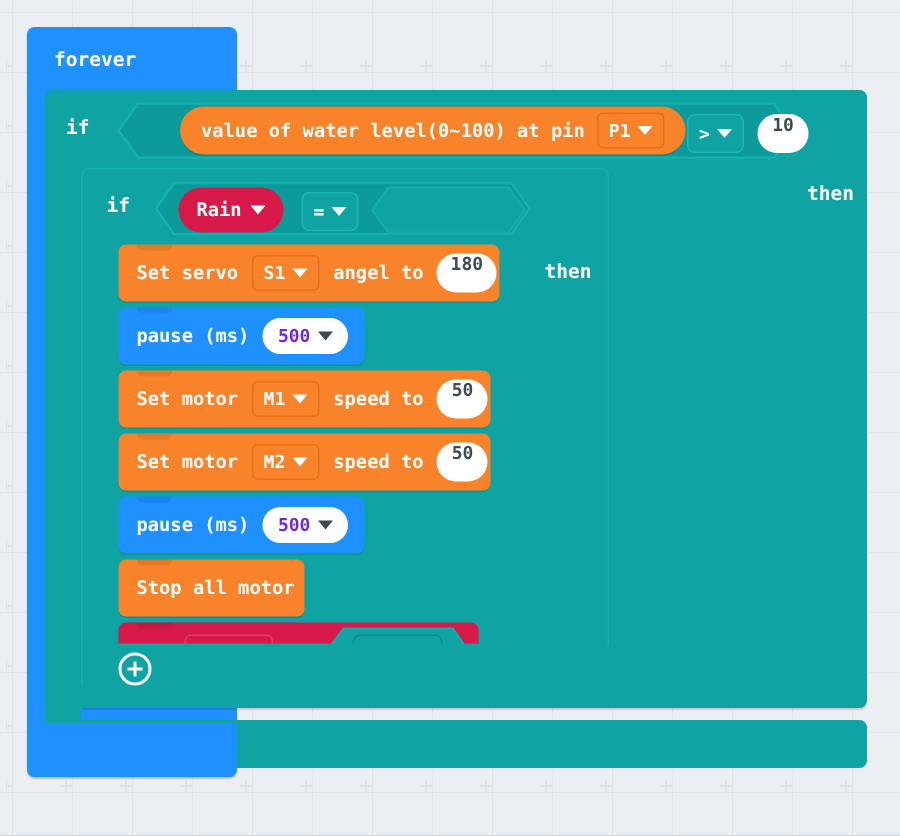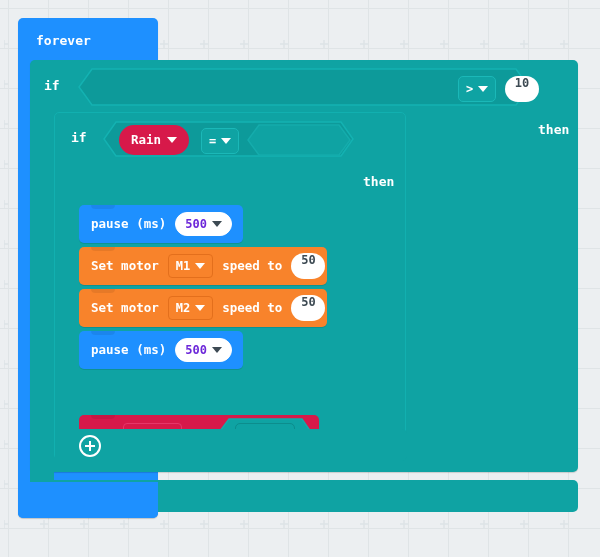--- a/index.html
+++ b/index.html
@@ -300,20 +300,28 @@
 
   <div id="if-outer">
 
     <div id="if-outer-header">
       <span class="blk-label if-word">if</span>
 
       <svg style="position:absolute;left:48px;top:8px;" width="452" height="38" aria-hidden="true">
         <path d="M14 1 L438 1 L451 19 L438 37 L14 37 L1 19 Z" fill="#0d9a9a" stroke="#14b2b2" stroke-width="1.5"></path>
       </svg>
 
+      <div class="reporter-orange" style="left:90px;top:11px;height:32px;border-radius:16px;">
+        <span class="blk-label" style="font-size:12.5px;">value of water level(0~100) at pin</span>
+        <span style="display:inline-block;width:8px;"></span>
+        <span class="field on-orange">
+          <span class="ftxt">P1</span>
+          <span class="caret"></span>
+        </span>
+      </div>
 
       <span class="field on-teal" style="position:absolute;left:428px;top:16px;height:26px;border-radius:5px;">
         <span class="ftxt">&gt;</span>
         <span class="caret"></span>
       </span>
 
       <span class="num-oval" style="position:absolute;left:475px;top:16px;">
         <span>10</span>
       </span>
 
@@ -342,20 +350,34 @@
           <span class="caret"></span>
         </span>
 
         <svg style="position:absolute;left:192px;top:11px;" width="104" height="32" aria-hidden="true">
           <path d="M12 1 L92 1 L103 16 L92 31 L12 31 L1 16 Z" fill="#0fa3a3" stroke="#15acac" stroke-width="1.5"></path>
         </svg>
 
         <span class="blk-label then-word">then</span>
       </div>
 
+      <div class="stmt orange" style="left:24px;top:50px;width:254px;">
+        <span class="blk-label" style="font-size:12.5px;">Set servo</span>
+        <span class="gap"></span>
+        <span class="field on-orange">
+          <span class="ftxt">S1</span>
+          <span class="caret"></span>
+        </span>
+        <span class="gap"></span>
+        <span class="blk-label" style="font-size:12.5px;">angel to</span>
+        <span class="gap"></span>
+        <span class="num-oval">
+          <span>180</span>
+        </span>
+      </div>
 
       <div class="stmt blue" style="left:24px;top:92px;width:164px;">
         <span class="blk-label" style="font-size:12.5px;">pause (ms)</span>
         <span class="gap"></span>
         <span class="field on-blue">
           <span class="ftxt">500</span>
           <span class="caret"></span>
         </span>
       </div>
 
@@ -391,20 +413,23 @@
 
       <div class="stmt blue" style="left:24px;top:218px;width:164px;">
         <span class="blk-label" style="font-size:12.5px;">pause (ms)</span>
         <span class="gap"></span>
         <span class="field on-blue">
           <span class="ftxt">500</span>
           <span class="caret"></span>
         </span>
       </div>
 
+      <div class="stmt orange" style="left:24px;top:260px;width:124px;">
+        <span class="blk-label" style="font-size:12.5px;">Stop all motor</span>
+      </div>
 
       <div class="stmt red" style="left:24px;top:302px;width:240px;height:40px;">
         <span class="blk-label" style="font-size:12.5px;">set</span>
         <span class="gap"></span>
         <span class="field on-red">
           <span class="ftxt">Rain</span>
           <span class="caret"></span>
         </span>
         <span class="gap"></span>
         <span class="blk-label" style="font-size:12.5px;">to</span>

